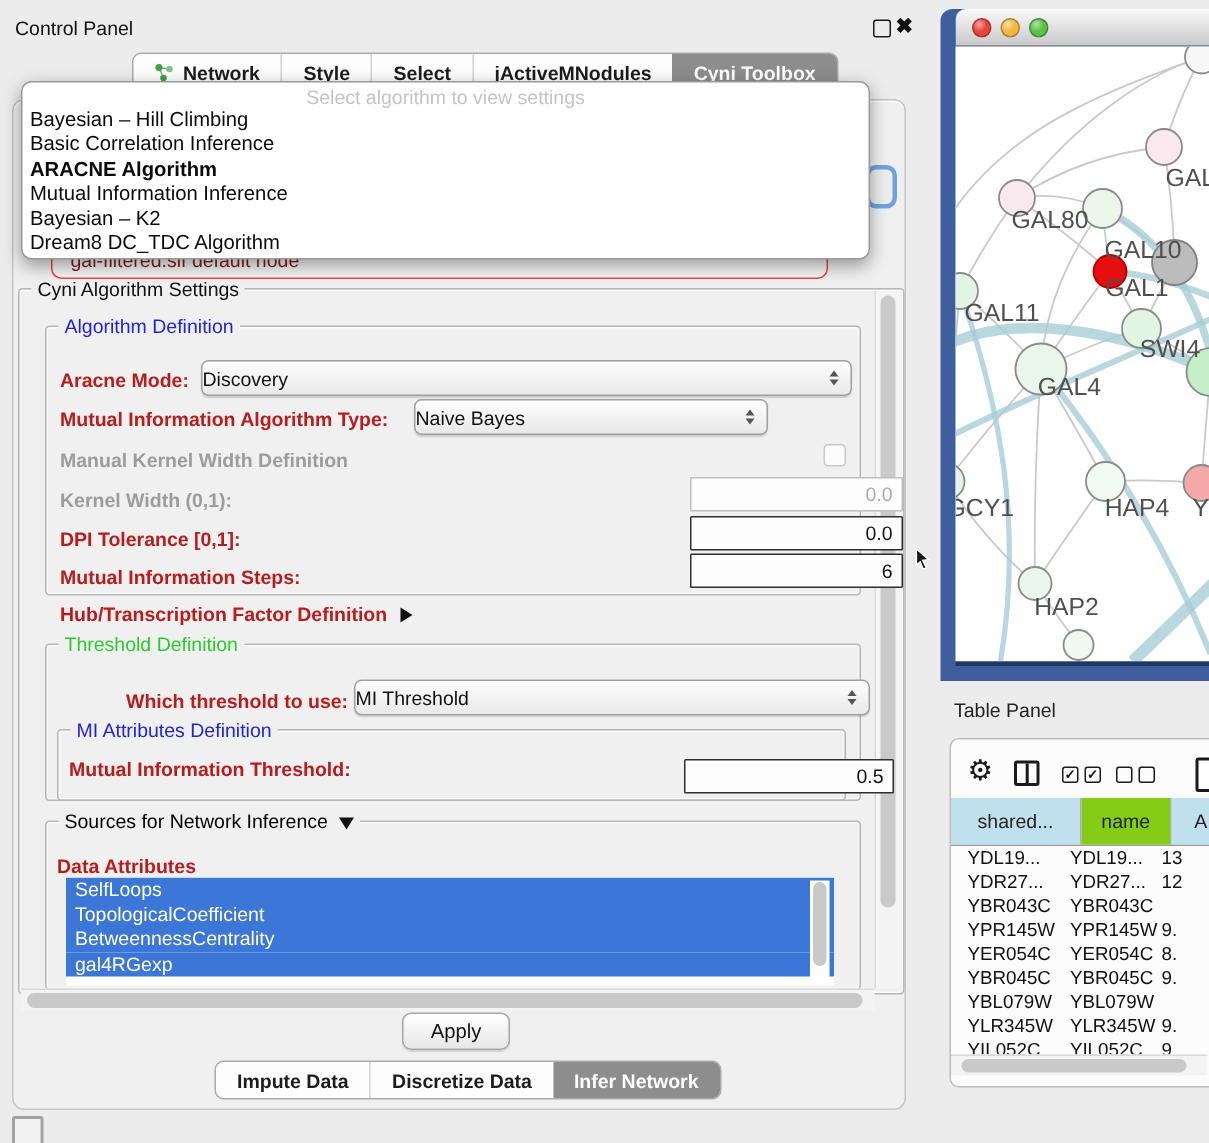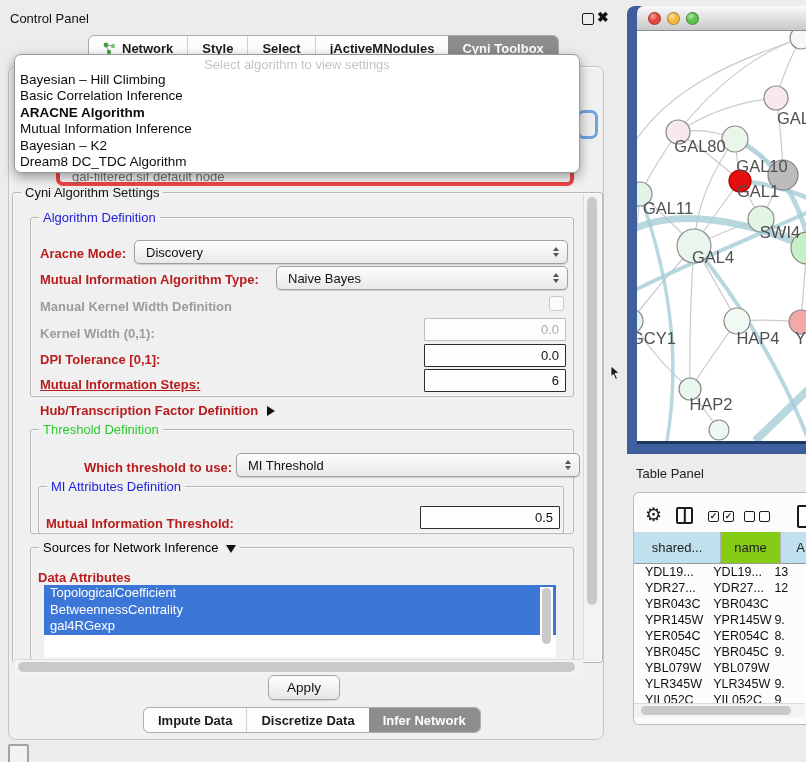--- a/index.html
+++ b/index.html
@@ -19,36 +19,36 @@
   .tab{display:flex;align-items:center;padding:0 14px;font-size:13px;font-weight:600;color:#1c1c1c;border-left:1px solid #D2D2D2;cursor:default;white-space:nowrap;}
   .tab:first-child{border-left:none;}
   .tab.sel{background:#8D8D8D;color:#FFFFFF;border-left:none;}
   .tab .ticon{margin-right:6px;display:inline-flex;}
   
   .dropdown{left:14px;top:54px;width:566px;height:119px;background:#FFFFFF;border:1px solid #9A9A9A;border-radius:7px;
             box-shadow:0 4px 12px rgba(0,0,0,.38);z-index:10;padding-top:2px;box-sizing:border-box;}
   .dd-prompt{text-align:center;color:#C4C4C4;font-size:13px;height:15px;line-height:15px;}
   .dd-item{font-size:13.5px;color:#0b0b0b;line-height:16.4px;padding-left:5px;white-space:nowrap;}
   .dd-item.bold{font-weight:bold;}
-  .bg-combo{left:56px;top:160px;width:518px;height:26px;border:4px solid #ef4444;border-radius:7px;background:#F7F7F7;z-index:2;
-            font-size:13px;color:#737373;line-height:26px;padding-left:12px;box-sizing:border-box;}
+  .bg-combo{left:34px;top:160px;width:518px;height:26px;border:1px solid #ef4444;border-radius:7px;background:#F7F7F7;z-index:2;
+            font-size:13px;color:#7f1d1d;line-height:26px;padding-left:12px;box-sizing:border-box;}
   .focus-frag{left:577px;top:110px;width:15px;height:23px;border:3px solid #6EA3E0;border-radius:7px;z-index:2;background:#EDEDED;}
   
   .grp{border:1px solid #B6B6B6;border-radius:3px;box-shadow:inset 0 0 0 1px rgba(255,255,255,.6);}
   .grp-title{position:absolute;top:-8px;left:8px;background:#F0F0F0;padding:0 4px;font-size:13px;white-space:nowrap;}
   .lbl{font-weight:bold;font-size:13px;color:#b91c1c;white-space:nowrap;}
   .lbl.dis{color:#9C9C9C;}
   
   .combo{background:linear-gradient(#FDFDFD,#E9E9E9);border:1px solid #9F9F9F;border-radius:5px;font-size:13px;color:#111;
-         display:flex;align-items:center;padding-left:11px;box-sizing:border-box;box-shadow:0 1px 1px rgba(0,0,0,.15);}
+         display:flex;align-items:center;box-sizing:border-box;box-shadow:0 1px 1px rgba(0,0,0,.15);}
   .stepper{position:absolute;right:8px;top:50%;transform:translateY(-50%);display:flex;flex-direction:column;gap:2px;}
   .stp-up{width:0;height:0;border-left:3.5px solid transparent;border-right:3.5px solid transparent;border-bottom:4.5px solid #555;}
   .stp-dn{width:0;height:0;border-left:3.5px solid transparent;border-right:3.5px solid transparent;border-top:4.5px solid #555;}
   input.num{border:1px solid #BFBFBF;background:#FDFDFD;font-size:13px;text-align:right;padding:0 6px;box-sizing:border-box;
-            font-family:"Liberation Sans",sans-serif;color:#111;border-radius:1px;}
+            font-family:"Liberation Sans",sans-serif;color:#111;border-radius:1px;margin-left:36px;}
   input.num.en{border:1.5px solid #2E2E2E;}
   input.num.dis{color:#ABABAB;}
   .chk{width:15px;height:15px;border:1.5px solid #C8C8C8;border-radius:3px;background:#FBFBFB;box-sizing:border-box;}
   .tri-right{display:inline-block;width:0;height:0;border-top:5.5px solid transparent;border-bottom:5.5px solid transparent;border-left:8px solid #111;margin-left:9px;position:relative;top:1px;}
   .tri-down{display:inline-block;width:0;height:0;border-left:5.5px solid transparent;border-right:5.5px solid transparent;border-top:8px solid #111;margin-left:7px;position:relative;top:1px;}
   
   .vtrack{background:#F3F3F3;border-left:1px solid #DADADA;}
   .vthumb{background:#C9C9C9;border-radius:5px;}
   .htrack{background:#F3F3F3;border-top:1px solid #DADADA;}
   .hthumb{background:#C9C9C9;border-radius:5px;}
@@ -153,38 +153,38 @@
 <span class="abs lbl" style="left:40px;top:246px;">Aracne Mode:</span>
 <div class="abs combo" style="left:134px;top:240px;width:434px;height:24px;">
   <span>Discovery</span>
   <span class="stepper">
       <span class="stp-up"></span>
       <span class="stp-dn"></span>
     </span>
 </div>
 
 <span class="abs lbl" style="left:40px;top:272px;">Mutual Information Algorithm Type:</span>
-<div class="abs combo" style="left:276px;top:266px;width:292px;height:24px;">
+<div class="abs combo" style="left:276px;top:266px;width:236px;height:24px;">
   <span>Naive Bayes</span>
   <span class="stepper">
       <span class="stp-up"></span>
       <span class="stp-dn"></span>
     </span>
 </div>
 
 <span class="abs lbl dis" style="left:40px;top:299px;">Manual Kernel Width Definition</span>
 <span class="abs chk" style="left:549px;top:296px;"></span>
 
 <span class="abs lbl dis" style="left:40px;top:326px;">Kernel Width (0,1):</span>
 <input class="abs num dis" style="left: 424px; top: 318px; width: 142px; height: 23px;" value="0.0">
 
 <span class="abs lbl" style="left:40px;top:352px;">DPI Tolerance [0,1]:</span>
 <input class="abs num en" style="left: 424px; top: 344px; width: 142px; height: 23px;" value="0.0">
 
-<span class="abs lbl" style="left:40px;top:377px;text-decoration:underline;">Mutual Information Steps:</span>
+<span class="abs lbl" style="left:40px;top:377px;">Mutual Information Steps:</span>
 <input class="abs num en" style="left: 424px; top: 369px; width: 142px; height: 23px;" value="6">
 
 <div class="abs" style="left:40px;top:401px;">
   <span class="lbl">Hub/Transcription Factor Definition</span><span class="tri-right"></span>
 </div>
 
 <div class="abs grp" style="left:30px;top:429px;width:542px;height:103px;">
   <span class="grp-title" id="thr-title" style="color: rgb(43, 203, 43);">Threshold Definition</span>
 </div>
 <span class="abs lbl" style="left:84px;top:460px;">Which threshold to use:</span>
@@ -192,28 +192,29 @@
   <span>MI Threshold</span>
   <span class="stepper">
       <span class="stp-up"></span>
       <span class="stp-dn"></span>
     </span>
 </div>
 
 <div class="abs grp" style="left:38px;top:486px;width:524px;height:46px;">
   <span class="grp-title" id="mithr-title" style="color: rgb(34, 34, 221);">MI Attributes Definition</span>
 </div>
-<span class="abs lbl" style="left:46px;top:516px;">Mutual Information Threshold:</span>
+<span class="abs lbl" style="left:46px;top:505px;">Mutual Information Threshold:</span>
 <input class="abs num en" style="left: 420px; top: 506px; width: 140px; height: 23px;" value="0.5">
 
 <div class="abs grp" style="left:30px;top:547px;width:542px;height:111px;">
   <span class="grp-title"><span>Sources for Network Inference</span><span class="tri-down"></span></span>
 </div>
 <span class="abs lbl" style="left:38px;top:570px;">Data Attributes</span>
 <div class="abs attr-list" style="left:44px;top:585px;width:512px;height:72px;" id="attr-list">
+    <div class="attr-item" style="background: rgb(60, 118, 215);">SelfLoops</div>
     <div class="attr-item" style="background: rgb(60, 118, 215);">TopologicalCoefficient</div>
     <div class="attr-item" style="background: rgb(60, 118, 215);">BetweennessCentrality</div>
     <div class="attr-item" style="background: rgb(60, 118, 215);">gal4RGexp</div>
   </div>
 <div class="abs" style="left:540px;top:587px;width:13px;height:68px;background:#fff;">
   <div class="abs vthumb" style="left:2px;top:1px;width:9px;height:56px;"></div>
 </div>
 
 <div class="abs htrack" style="left:14px;top:659px;width:569px;height:14px;">
   <div class="abs hthumb" style="left:4px;top:2px;width:557px;height:10px;"></div>

